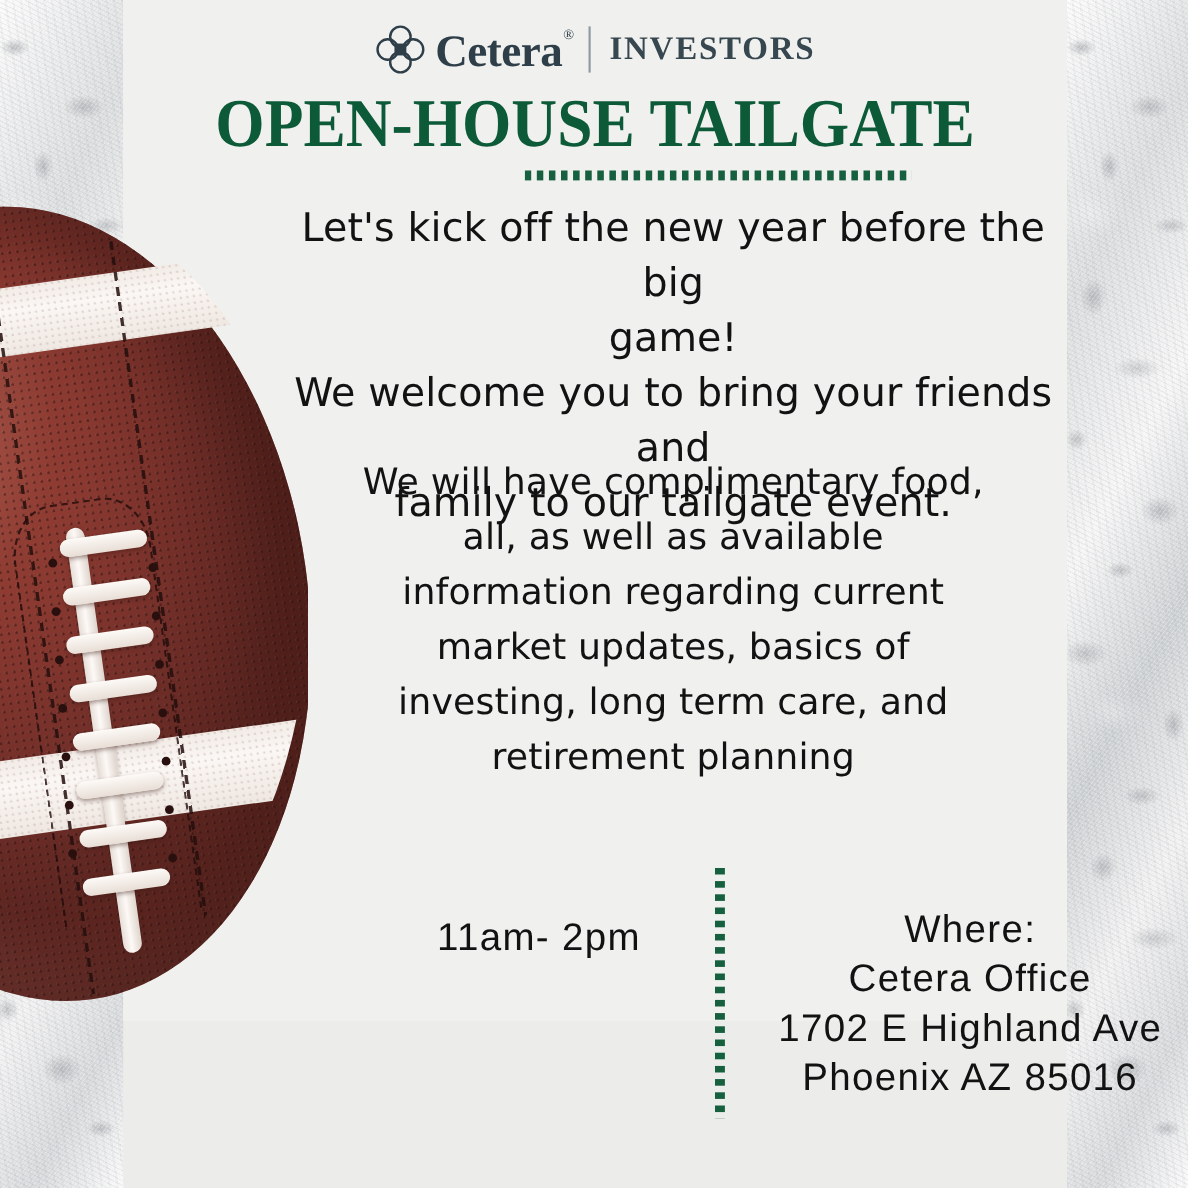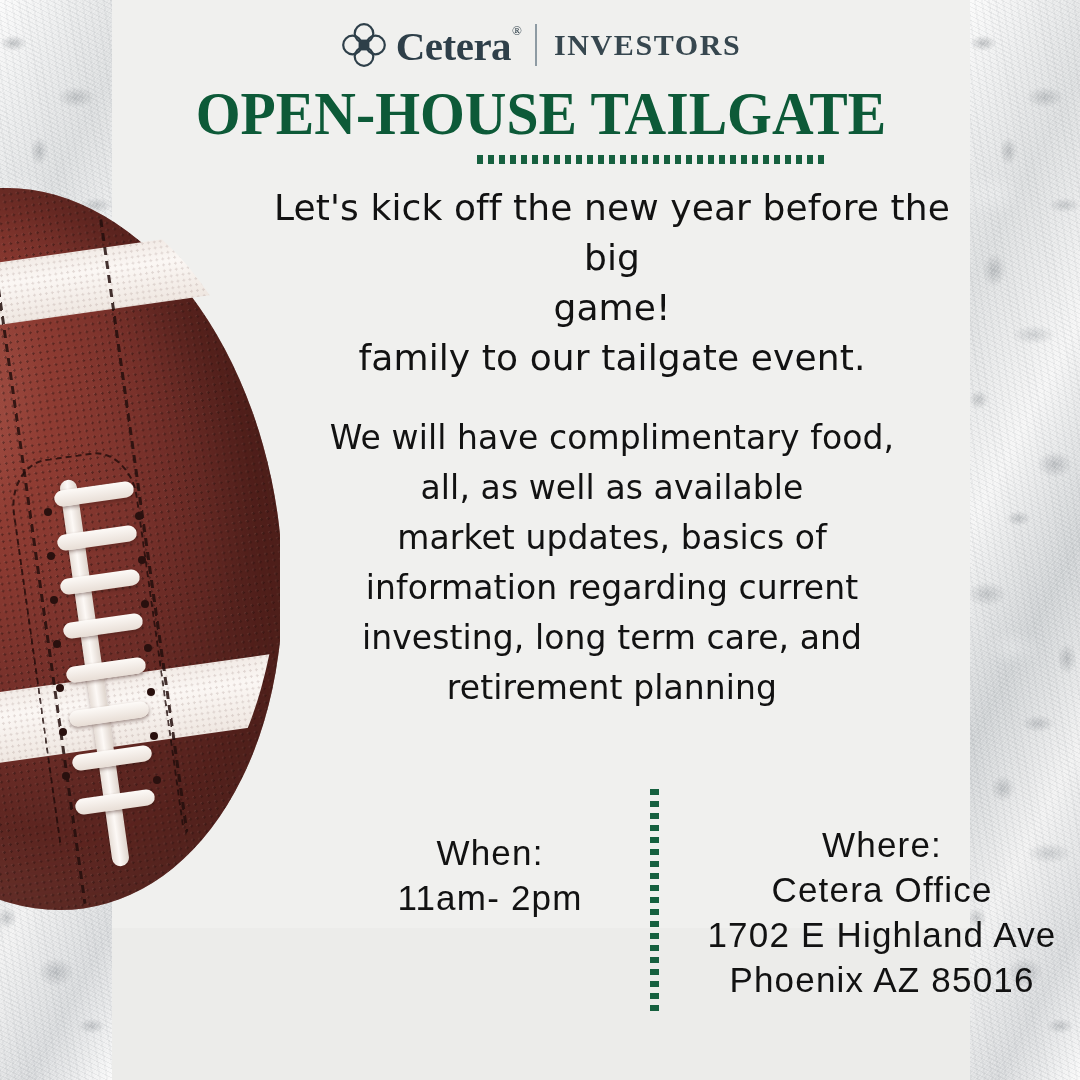--- a/index.html
+++ b/index.html
@@ -239,36 +239,36 @@
       <span class="logo-rule"></span>
       <span class="logo-sub">INVESTORS</span>
     </div>
 
     <div class="headline">OPEN-HOUSE TAILGATE</div>
     <div class="dots-h"></div>
 
     <div class="body-copy para-1">
       <div>Let's kick off the new year before the big</div>
       <div>game!</div>
+      <div>We welcome you to bring your friends and</div>
       <div>family to our tailgate event.</div>
     </div>
 
     <div class="body-copy para-2">
       <div>We will have complimentary food,</div>
       <div>all, as well as available</div>
+      <div>information regarding current</div>
       <div>market updates, basics of</div>
-      <div>information regarding current</div>
       <div>investing, long term care, and</div>
       <div>retirement planning</div>
     </div>
 
     <div class="dots-v"></div>
 
     <div class="detail-block when-block">
-      <span class="line">When:</span>
       <span class="line">11am- 2pm</span>
     </div>
 
     <div class="detail-block where-block">
       <span class="line">Where:</span>
       <span class="line">Cetera Office</span>
       <span class="line">1702 E Highland Ave</span>
       <span class="line">Phoenix AZ 85016</span>
     </div>
   </div>

